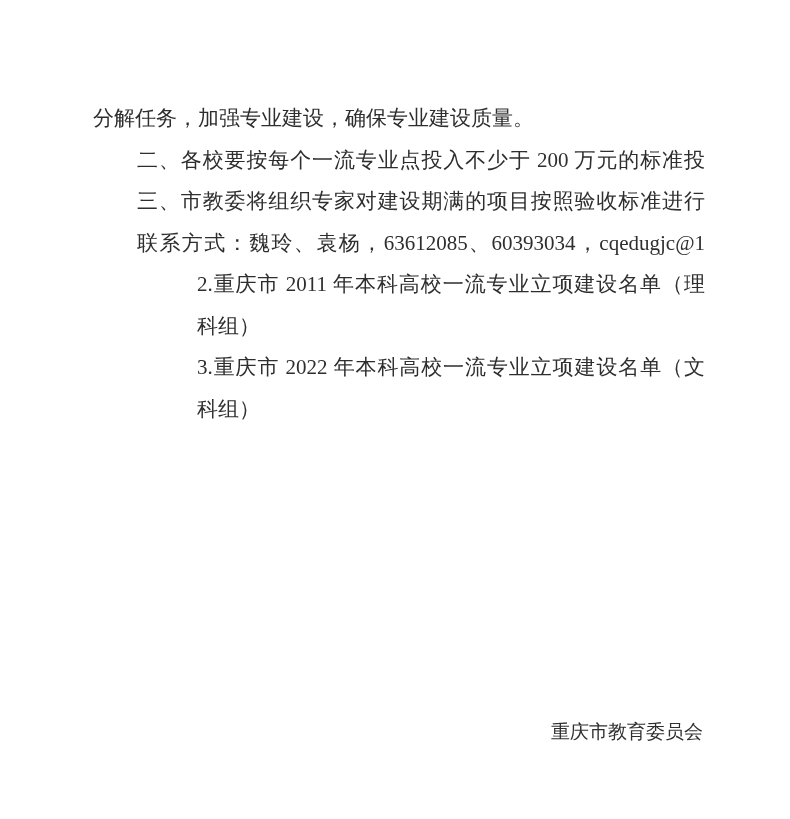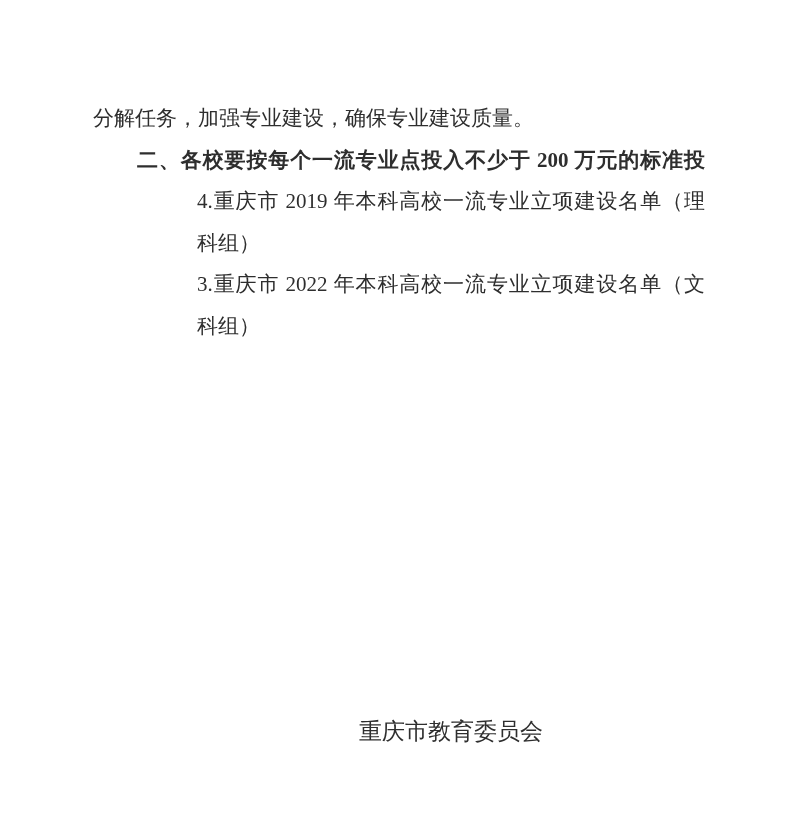--- a/index.html
+++ b/index.html
@@ -21,50 +21,52 @@
     left: 93px;
     top: 98px;
     width: 612px;
     font-size: 21px;
     line-height: 41.5px;
   }
   .ln {
     min-height: 41.5px;
   }
   
-  .i2 { padding-left: 44px; font-weight: bold; }
+  .i2 { padding-left: 44px; }
   
   .i5 { padding-left: 104px; }
   
   .j {
     text-align: justify;
     text-align-last: justify;
   }
   .sign-block {
     position: absolute;
     left: 359px;
     top: 712px;
     width: 344px;
-    text-align: left;
-    font-size: 23px;
+    text-align: right;
+    font-size: 19px;
     line-height: 39.5px;
   }
   .sign-line {
     height: 39.5px;
   }
 </style>
 </head>
 <body>
 
 <div class="page">
 
   <div class="doc-body">
     <div class="ln">分解任务，加强专业建设，确保专业建设质量。</div>
     <div class="ln i2 j">二、各校要按每个一流专业点投入不少于 200 万元的标准投</div>
-    <div class="ln i5 j">4.重庆市 2019 年本科高校一流专业立项建设名单（理</div>
+    <div class="ln i2 j">三、市教委将组织专家对建设期满的项目按照验收标准进行</div>
+    <div class="ln i2 j">联系方式：魏玲、袁杨，63612085、60393034，cqedugjc@1</div>
+    <div class="ln i5 j">2.重庆市 2011 年本科高校一流专业立项建设名单（理</div>
     <div class="ln i5">科组）</div>
     <div class="ln i5 j">3.重庆市 2022 年本科高校一流专业立项建设名单（文</div>
     <div class="ln i5">科组）</div>
   </div>
 
   <div class="sign-block">
     <div class="sign-line">重庆市教育委员会</div>
   </div>
 
 </div>

